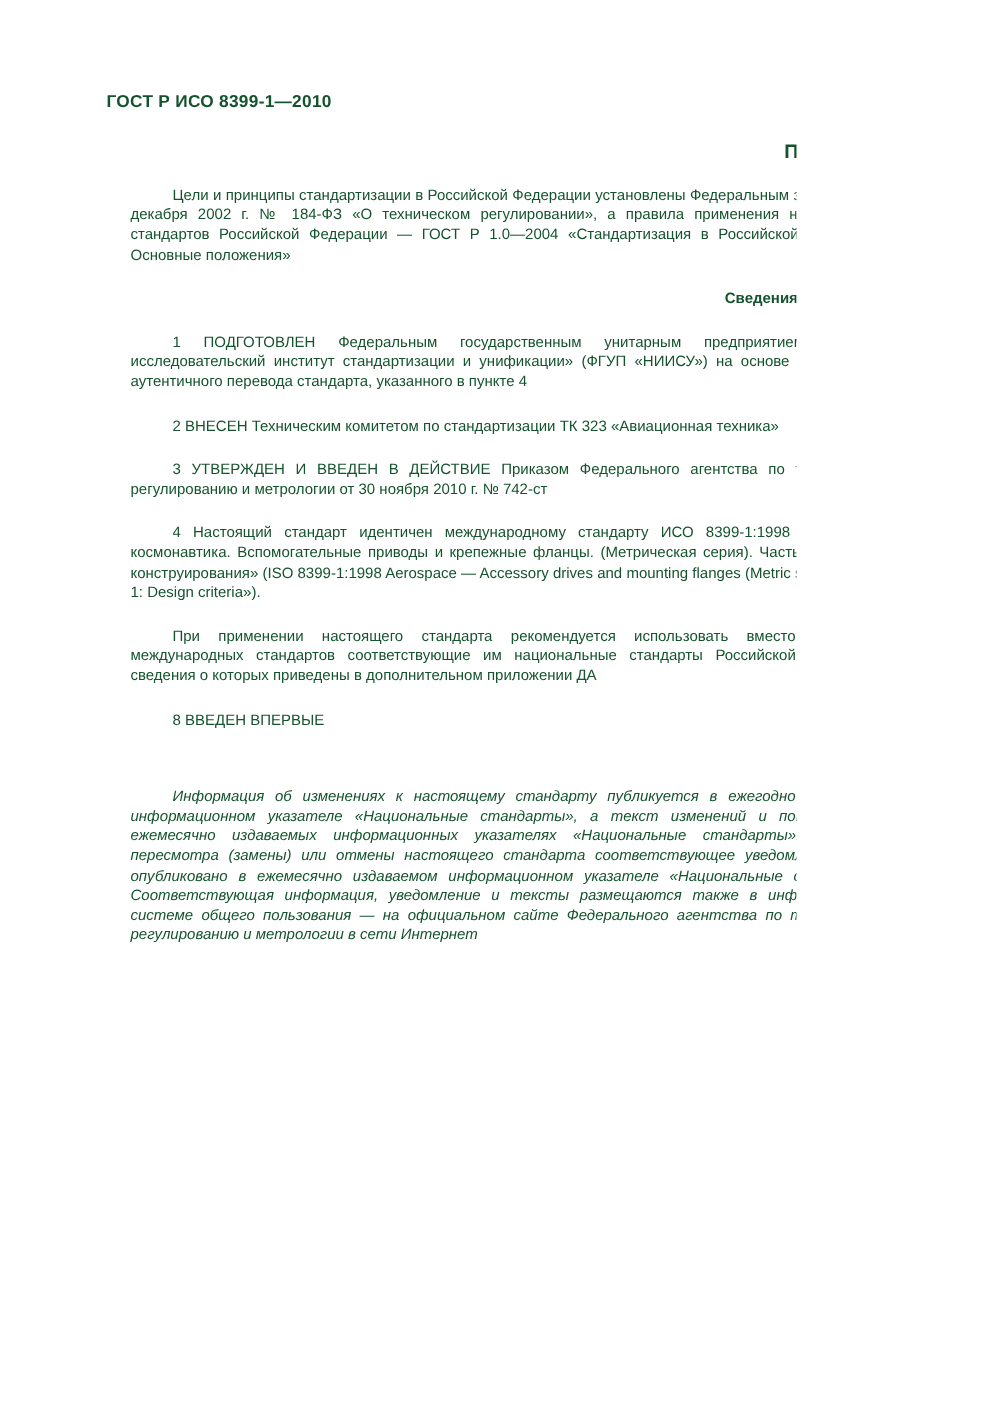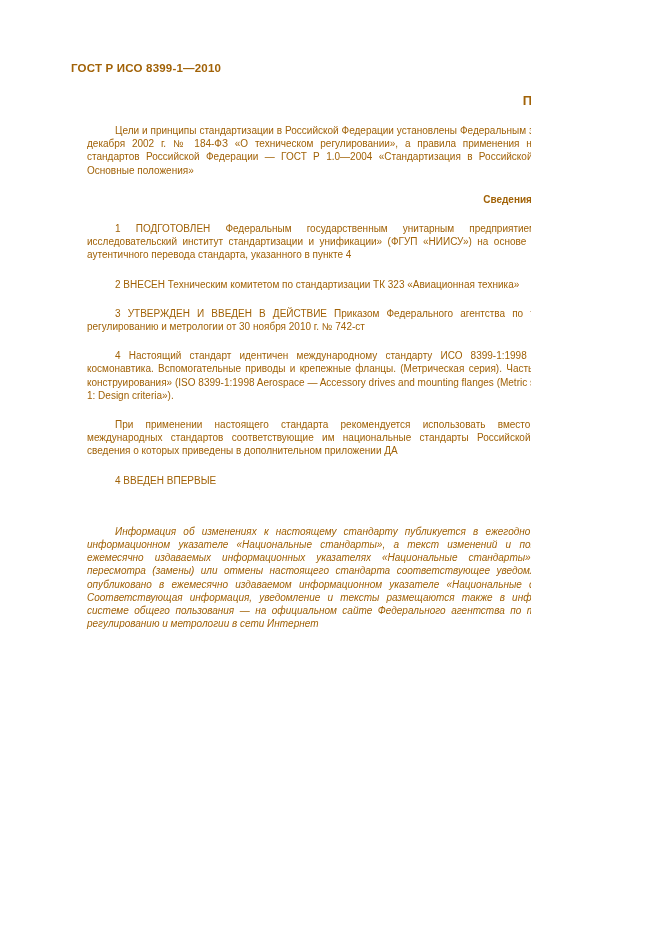--- a/index.html
+++ b/index.html
@@ -6,21 +6,21 @@
     margin: 0;
     padding: 0;
     background: #ffffff;
   }
   .page {
     position: relative;
     width: 531px;
     height: 936px;
     background: #ffffff;
     font-family: "Liberation Sans", "DejaVu Sans", sans-serif;
-    color: #a16207;
+    color: #14532d;
     overflow: hidden;
   }
   .content {
     position: absolute;
     left: 71px;
     top: 62px;
     width: 539px;
   }
   .doc-code {
     font-size: 11.5px;
@@ -90,21 +90,21 @@
     <p class="para gap">1 ПОДГОТОВЛЕН Федеральным государственным унитарным предприятием «Научно-исследовательский институт стандартизации и унификации» (ФГУП «НИИСУ») на основе собственного аутентичного перевода стандарта, указанного в пункте 4</p>
 
     <p class="para gap">2 ВНЕСЕН Техническим комитетом по стандартизации ТК 323 «Авиационная техника»</p>
 
     <p class="para gap">3 УТВЕРЖДЕН И ВВЕДЕН В ДЕЙСТВИЕ Приказом Федерального агентства по техническому регулированию и метрологии от 30 ноября 2010 г. № 742-ст</p>
 
     <p class="para gap">4 Настоящий стандарт идентичен международному стандарту ИСО 8399-1:1998 «Авиация и космонавтика. Вспомогательные приводы и крепежные фланцы. (Метрическая серия). Часть 1. Критерии конструирования» (ISO 8399-1:1998 Aerospace — Accessory drives and mounting flanges (Metric series) — Part 1: Design criteria»).</p>
 
     <p class="para">При применении настоящего стандарта рекомендуется использовать вместо ссылочных международных стандартов соответствующие им национальные стандарты Российской Федерации, сведения о которых приведены в дополнительном приложении ДА</p>
 
-    <p class="para gap">4 ВВЕДЕН ВПЕРВЫЕ</p>
+    <p class="para gap">8 ВВЕДЕН ВПЕРВЫЕ</p>
 
     <p class="para note">Информация об изменениях к настоящему стандарту публикуется в ежегодно издаваемом информационном указателе «Национальные стандарты», а текст изменений и поправок — в ежемесячно издаваемых информационных указателях «Национальные стандарты». В случае пересмотра (замены) или отмены настоящего стандарта соответствующее уведомление будет опубликовано в ежемесячно издаваемом информационном указателе «Национальные стандарты». Соответствующая информация, уведомление и тексты размещаются также в информационной системе общего пользования — на официальном сайте Федерального агентства по техническому регулированию и метрологии в сети Интернет</p>
   </div>
 
   <div class="footer">
 
 
   </div>
 </div>
 

